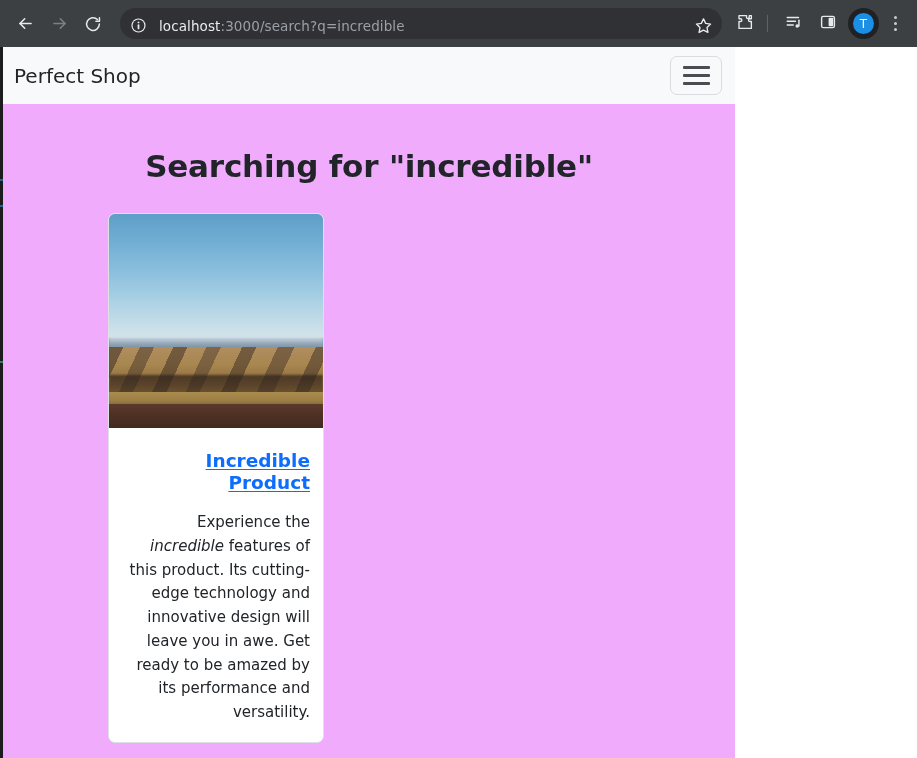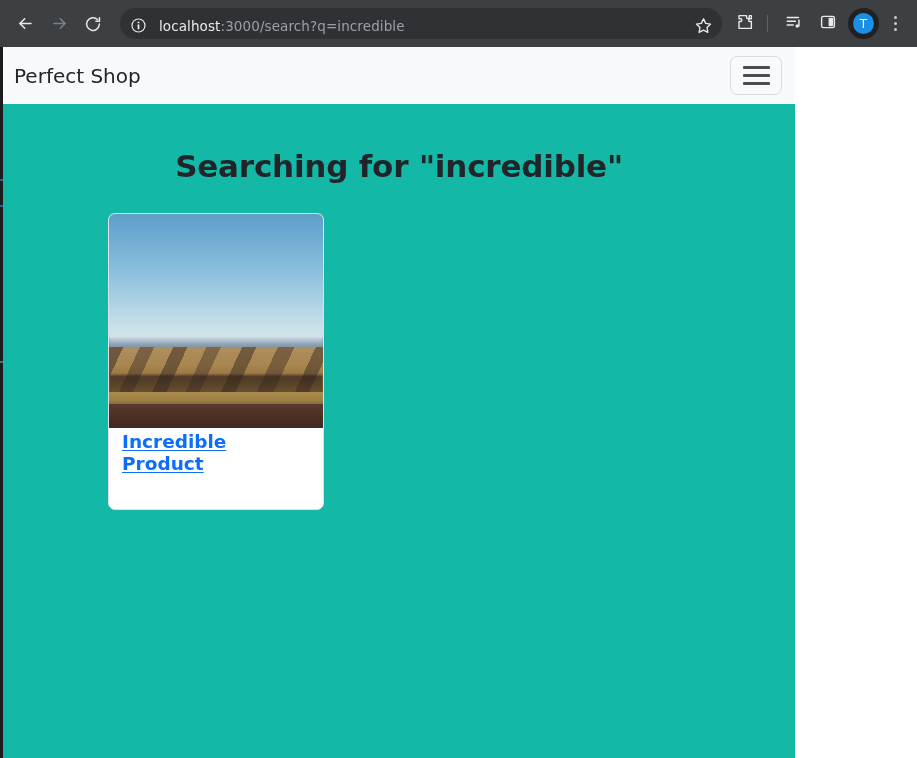--- a/index.html
+++ b/index.html
@@ -119,23 +119,23 @@
   .edge-fleck {
     position: absolute;
     left: 0; width: 3px; height: 2px;
     background: #2a5f8f;
   }
 
   
   .viewport {
     position: absolute;
     top: 47px; left: 3px;
-    width: 792px;
+    width: 732px;
     height: 711px;
-    background: #14b8a6;
+    background: #f0abfc;
     overflow: hidden;
   }
 
   
   .navbar {
     height: 57px;
     background: #f8f9fa;
     display: flex;
     align-items: center;
     justify-content: space-between;
@@ -246,22 +246,22 @@
     background: linear-gradient(to bottom, #a98b4e 0%, #9d7f44 55%, #7c6135 100%);
   }
   .foreground {
     position: absolute;
     left: 0; right: 0; bottom: 0;
     height: 11%;
     background: linear-gradient(to bottom, #5a3a2c 0%, #4e3024 45%, #422a20 100%);
   }
 
   .card-body {
-    padding: 3px 13px 17px;
-    text-align: left;
+    padding: 22px 13px 17px;
+    text-align: right;
   }
   .card-title-link {
     display: inline-block;
     font-size: 18.5px;
     font-weight: bold;
     color: #0d6efd;
     text-decoration: underline;
     text-underline-offset: 2px;
     margin-bottom: 17px;
     line-height: 1.2;
@@ -396,18 +396,19 @@
           <div class="ridge-far"></div>
           <div class="haze"></div>
           <div class="hills"></div>
           <div class="hills-shadow"></div>
           <div class="plain"></div>
           <div class="foreground"></div>
         </div>
 
         <div class="card-body">
           <a class="card-title-link" href="#">Incredible Product</a>
+          <p class="card-text"><span>Experience the </span><em>incredible</em><span> features of this product. Its cutting-edge technology and innovative design will leave you in awe. Get ready to be amazed by its performance and versatility.</span></p>
         </div>
 
       </div>
     </div>
   </div>
 </div>
 
 </body></html>

